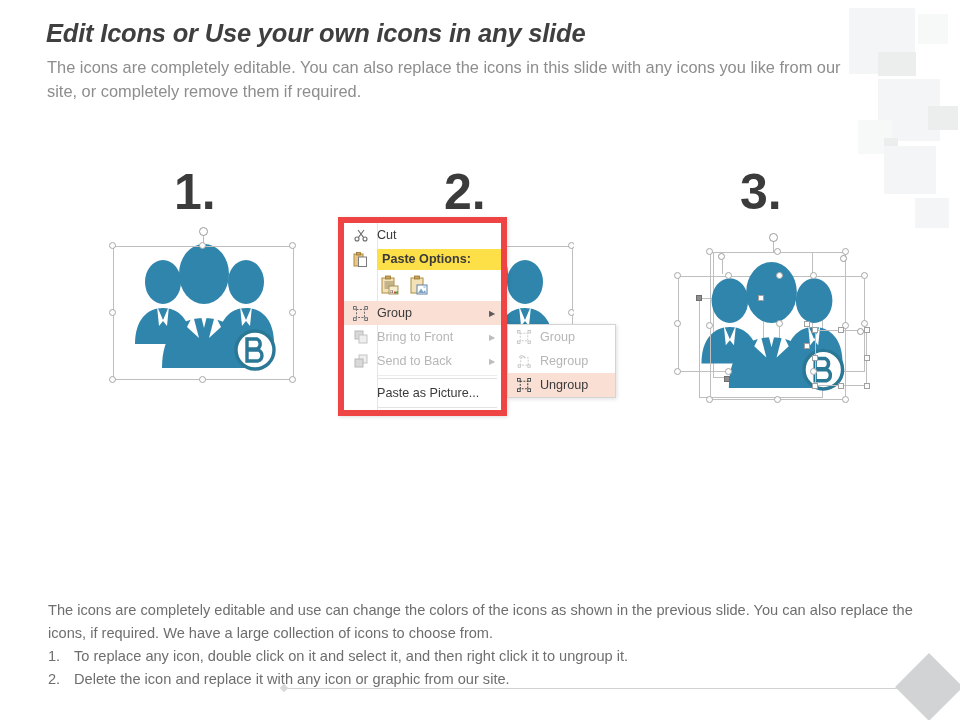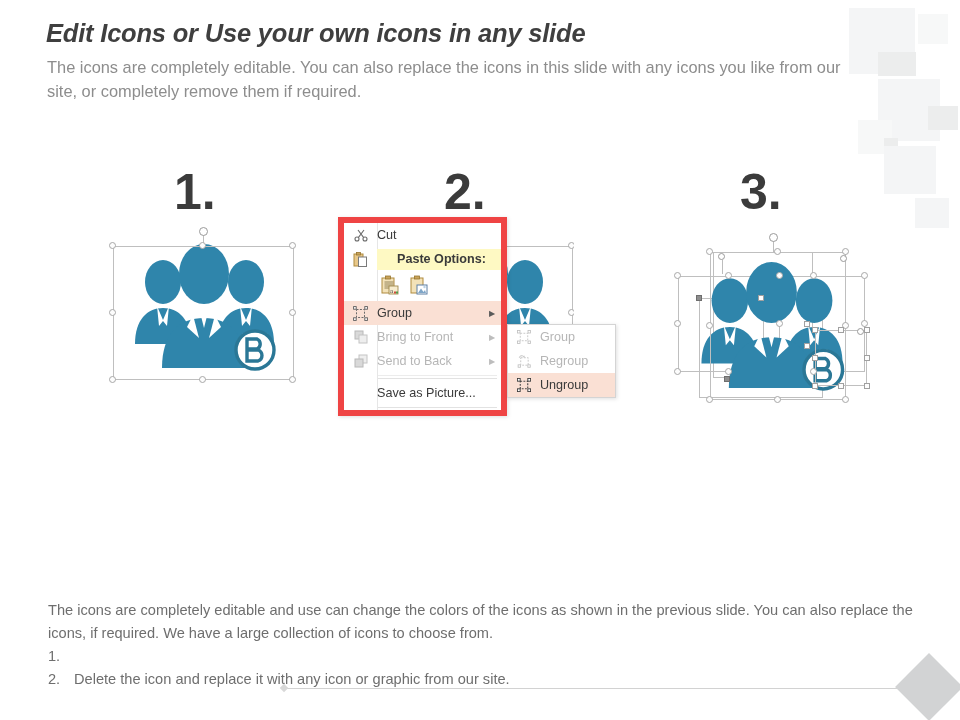--- a/index.html
+++ b/index.html
@@ -120,25 +120,25 @@
     font-size: 8px;
   }
   .ctx-row.dim { color: #b6b6b6; }
   .ctx-row.dim .arw { color: #bdbdbd; }
   .ctx-row.hl { background: #fae0d4; }
   .ctx-row.hdr {
     font-weight: bold;
     color: #3a3a3a;
   }
   .ctx-row.hdr .hdrbg {
-    background: #fef9c3;
+    background: #fde047;
     height: 21px;
     display: flex;
     align-items: center;
-    padding-left: 20px;
+    padding-left: 5px;
     flex: 1;
   }
   .ctx-sep {
     height: 1px;
     background: #e2e2e2;
     margin: 2px 4px 2px 33px;
   }
   .ctx-divline {
     position: absolute;
     top: 0; bottom: 0;
@@ -457,21 +457,21 @@
     <span class="arw">▶</span>
   </div>
 
   <div class="ctx-sep sep-dim"></div>
 
 
   <div class="ctx-sep"></div>
 
   <div class="ctx-row">
     <span class="ic"></span>
-    <span class="lb">Save as Picture...</span>
+    <span class="lb">Paste as Picture...</span>
   </div>
 
   <div class="ctx-sep"></div>
 
 
 </div>
 
 <div class="ctx-sub" style="left:507px; top:324px; width:109px;">
 
   <div class="ctx-row dim">
@@ -517,20 +517,21 @@
       </svg>
     </span>
     <span class="lb">Ungroup</span>
   </div>
 </div>
 
 <div class="bottom-para">The icons are completely editable and use can change the colors of the icons as shown in the previous slide. You can also replace the icons, if required. We have a large collection of icons to choose from.</div>
 <div class="bottom-list">
   <div class="bl-item">
     <span class="bl-n">1.</span>
+    <span>To replace any icon, double click on it and select it, and then right click it to ungroup it.</span>
   </div>
   <div class="bl-item">
     <span class="bl-n">2.</span>
     <span>Delete the icon and replace it with any icon or graphic from our site.</span>
   </div>
 </div>
 
 <div class="acc-line"></div>
 <div class="acc-dot"></div>
 <div class="acc-diamond"></div>

